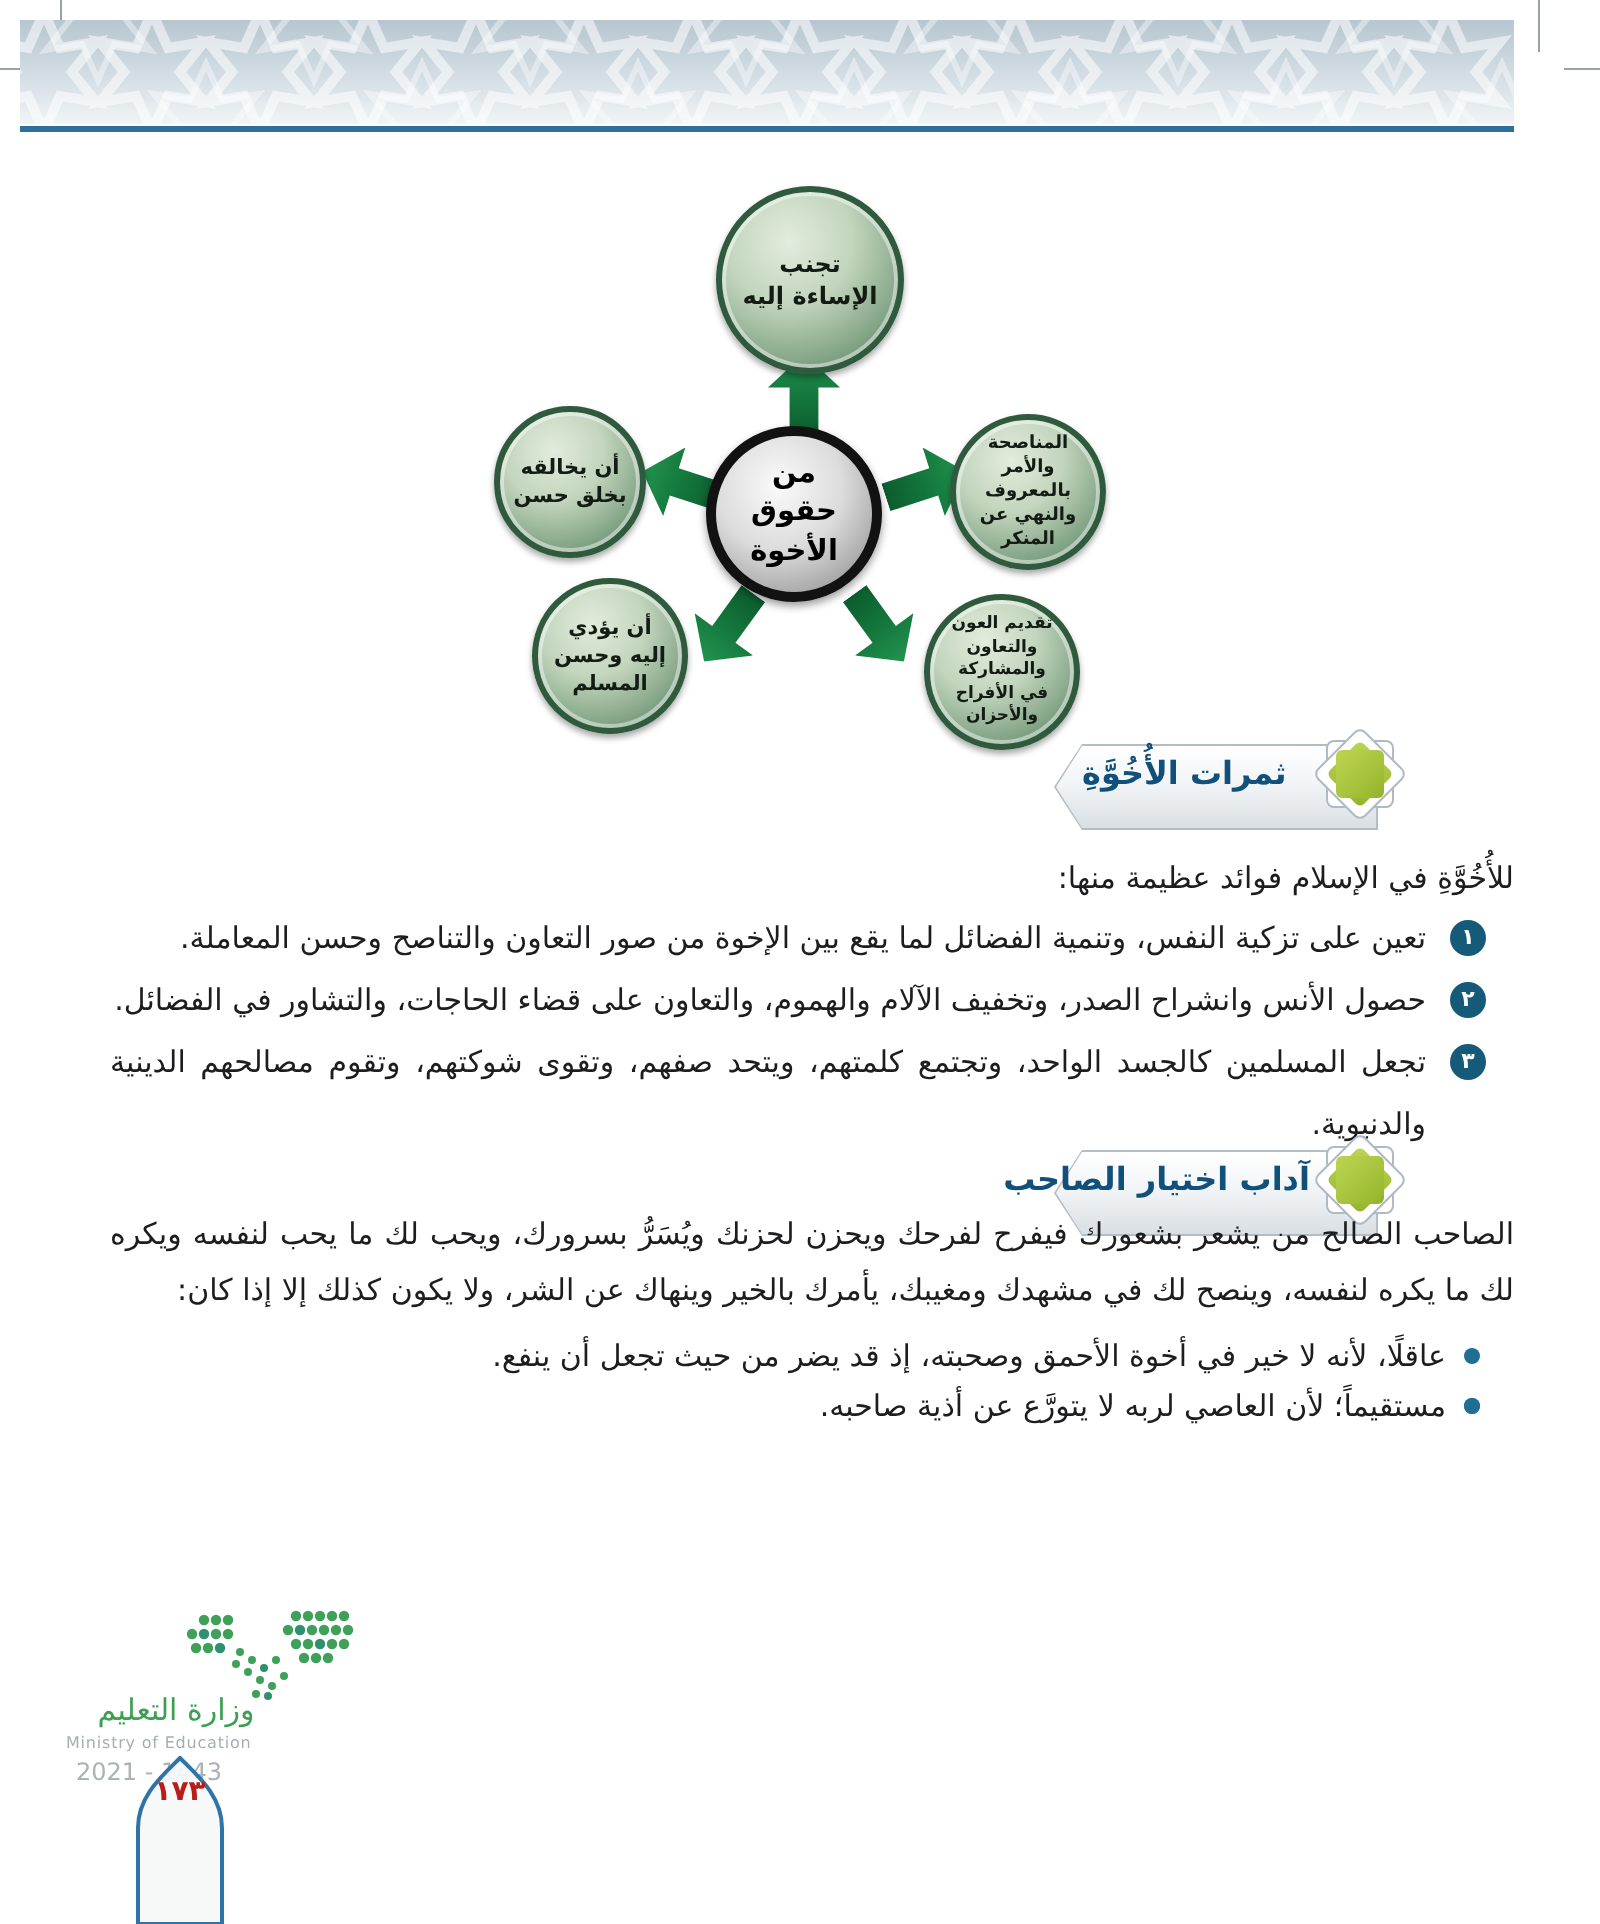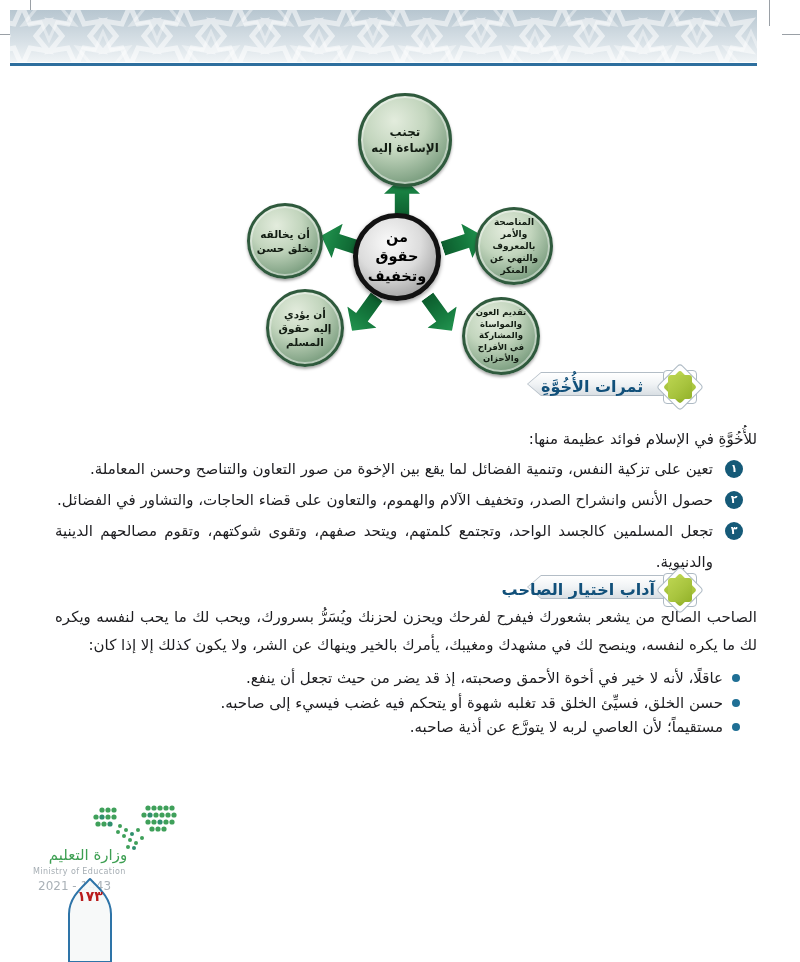--- a/index.html
+++ b/index.html
@@ -42,21 +42,21 @@
   .node-ul{left:247px;top:203px;width:76px;height:76px;font-size:10.5px;}
   .node-ll{left:266px;top:289px;width:78px;height:78px;font-size:10.5px;}
   .node-ur{left:475px;top:207px;width:78px;height:78px;font-size:9px;}
   .node-lr{left:462px;top:297px;width:78px;height:78px;font-size:8.5px;}
   .node-center{left:353px;top:213px;width:88px;height:88px;z-index:3;
     background:radial-gradient(circle at 40% 32%, #fafafa 0%, #dcdcdc 45%, #a8a8a8 78%, #8a8a8a 100%);
     border:5px solid #121212;color:#000;font-size:14.5px;
     box-shadow:0 2px 4px rgba(0,0,0,.4);}
 
   
-  .shead{position:absolute;width:162px;height:24px;}
+  .shead{position:absolute;width:162px;height:43px;}
   .hbar{position:absolute;inset:0;clip-path:polygon(0 50%,14px 0,100% 0,100% 100%,14px 100%);background:#b3bdc6;}
   .hbar-in{position:absolute;inset:1px;clip-path:polygon(0 50%,13px 0,100% 0,100% 100%,13px 100%);
     background:linear-gradient(180deg,#ffffff 0%,#f0f3f5 50%,#d9dfe4 100%);}
   .htitle{position:absolute;top:0;bottom:0;left:14px;right:34px;line-height:30px;
     text-align:left;font-size:16px;font-weight:bold;color:var(--header-text);white-space:nowrap;}
   .star8{position:absolute;width:34px;height:34px;}
   .star8 .sq{position:absolute;inset:0;background:#fff;border:1px solid #aebac4;border-radius:4px;}
   .star8 .sqr{transform:rotate(45deg);}
   .star8 .in{position:absolute;inset:5px;background:linear-gradient(135deg,#bcd551 0%,var(--star-green) 55%,#93b22a 100%);border-radius:3px;}
   .star8 .inr{transform:rotate(45deg);}
@@ -146,30 +146,30 @@
     <div class="d-arrow" style="transform:rotate(216deg) translateY(-64px);"></div>
     <div class="d-arrow" style="transform:rotate(288deg) translateY(-64px);"></div>
   </div>
   <div class="node node-top">
     <span class="t">تجنب الإساءة إليه</span>
   </div>
   <div class="node node-ul">
     <span class="t">أن يخالقه بخلق حسن</span>
   </div>
   <div class="node node-ll">
-    <span class="t">أن يؤدي إليه حقوق المسلم</span>
+    <span class="t">أن يؤدي إليه وحسن المسلم</span>
   </div>
   <div class="node node-ur">
     <span class="t">المناصحة والأمر بالمعروف والنهي عن المنكر</span>
   </div>
   <div class="node node-lr">
-    <span class="t">تقديم العون والمواساة والمشاركة في الأفراح والأحزان</span>
+    <span class="t">تقديم العون والتعاون والمشاركة في الأفراح والأحزان</span>
   </div>
   <div class="node node-center">
-    <span class="t">من حقوق وتخفيف</span>
+    <span class="t">من حقوق الأخوة</span>
   </div>
 
   <div class="shead" style="left:527px;top:372px;">
     <div class="hbar">
         <div class="hbar-in"></div>
       </div>
     <div class="htitle">ثمرات الأُخُوَّةِ</div>
   </div>
   <div class="star8" style="left:663px;top:370px;">
     <div class="sq"></div>
@@ -209,21 +209,20 @@
 
   <div class="textblock" style="top:603px;">
     <div class="para">الصاحب الصالح من يشعر بشعورك فيفرح لفرحك ويحزن لحزنك ويُسَرُّ بسرورك، ويحب لك ما يحب لنفسه ويكره لك ما يكره لنفسه، وينصح لك في مشهدك ومغيبك، يأمرك بالخير وينهاك عن الشر، ولا يكون كذلك إلا إذا كان:</div>
     <div class="bullets">
       <div class="bullet">
         <span class="dot"></span>
         <span>عاقلًا، لأنه لا خير في أخوة الأحمق وصحبته، إذ قد يضر من حيث تجعل أن ينفع.</span>
       </div>
       <div class="bullet">
         <span class="dot"></span>
-        <span>حسن الخلق، فسيِّئ الخلق قد تغلبه شهوة أو يتحكم فيه غضب فيسيء إلى صاحبه.</span>
       </div>
       <div class="bullet">
         <span class="dot"></span>
         <span>مستقيماً؛ لأن العاصي لربه لا يتورَّع عن أذية صاحبه.</span>
       </div>
     </div>
   </div>
 
   <svg style="position:absolute;left:84px;top:802px;" width="102" height="50">
     <g fill="#3fa05a">

